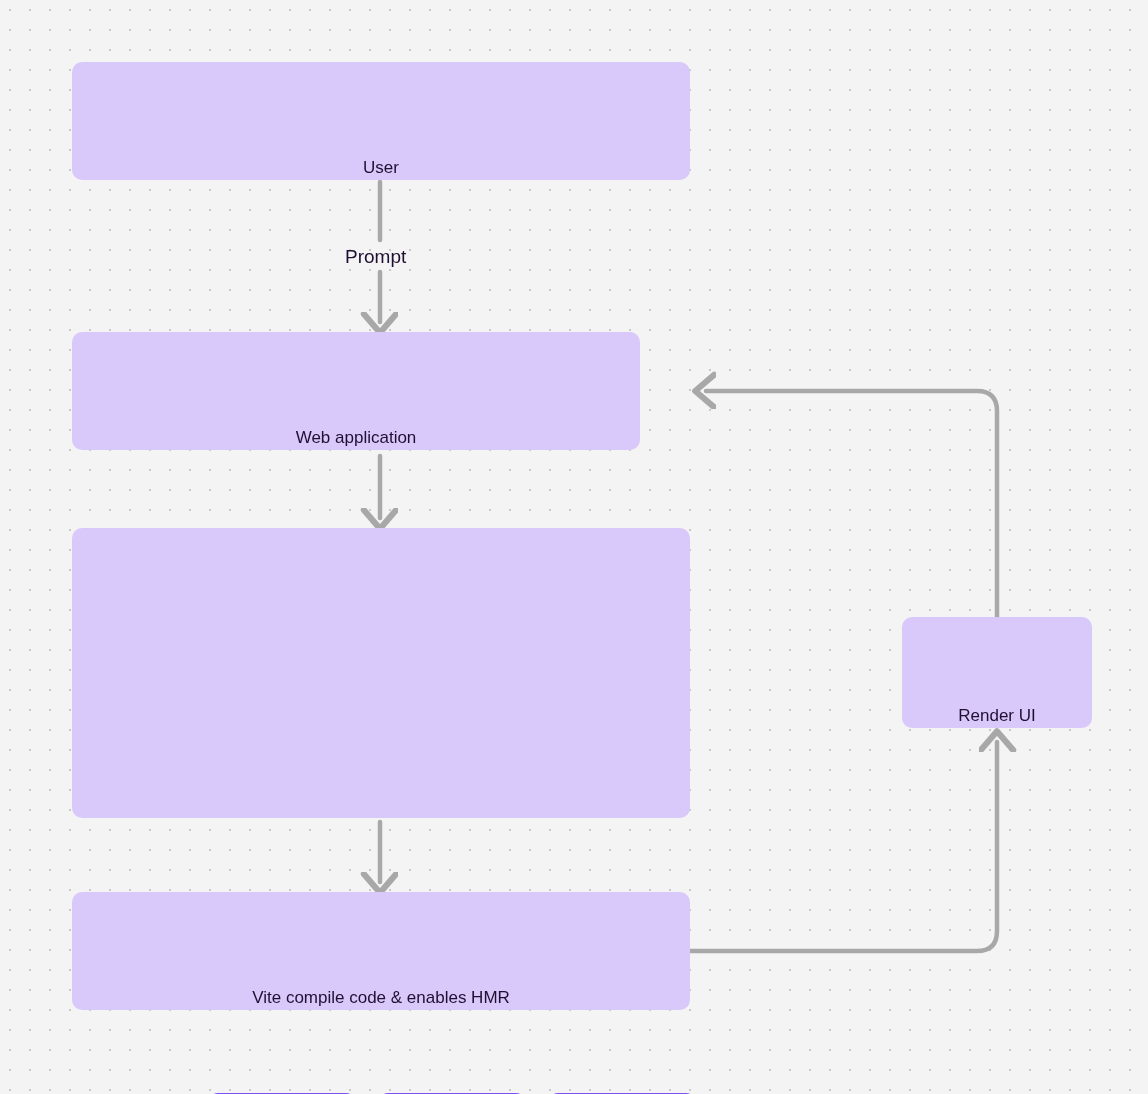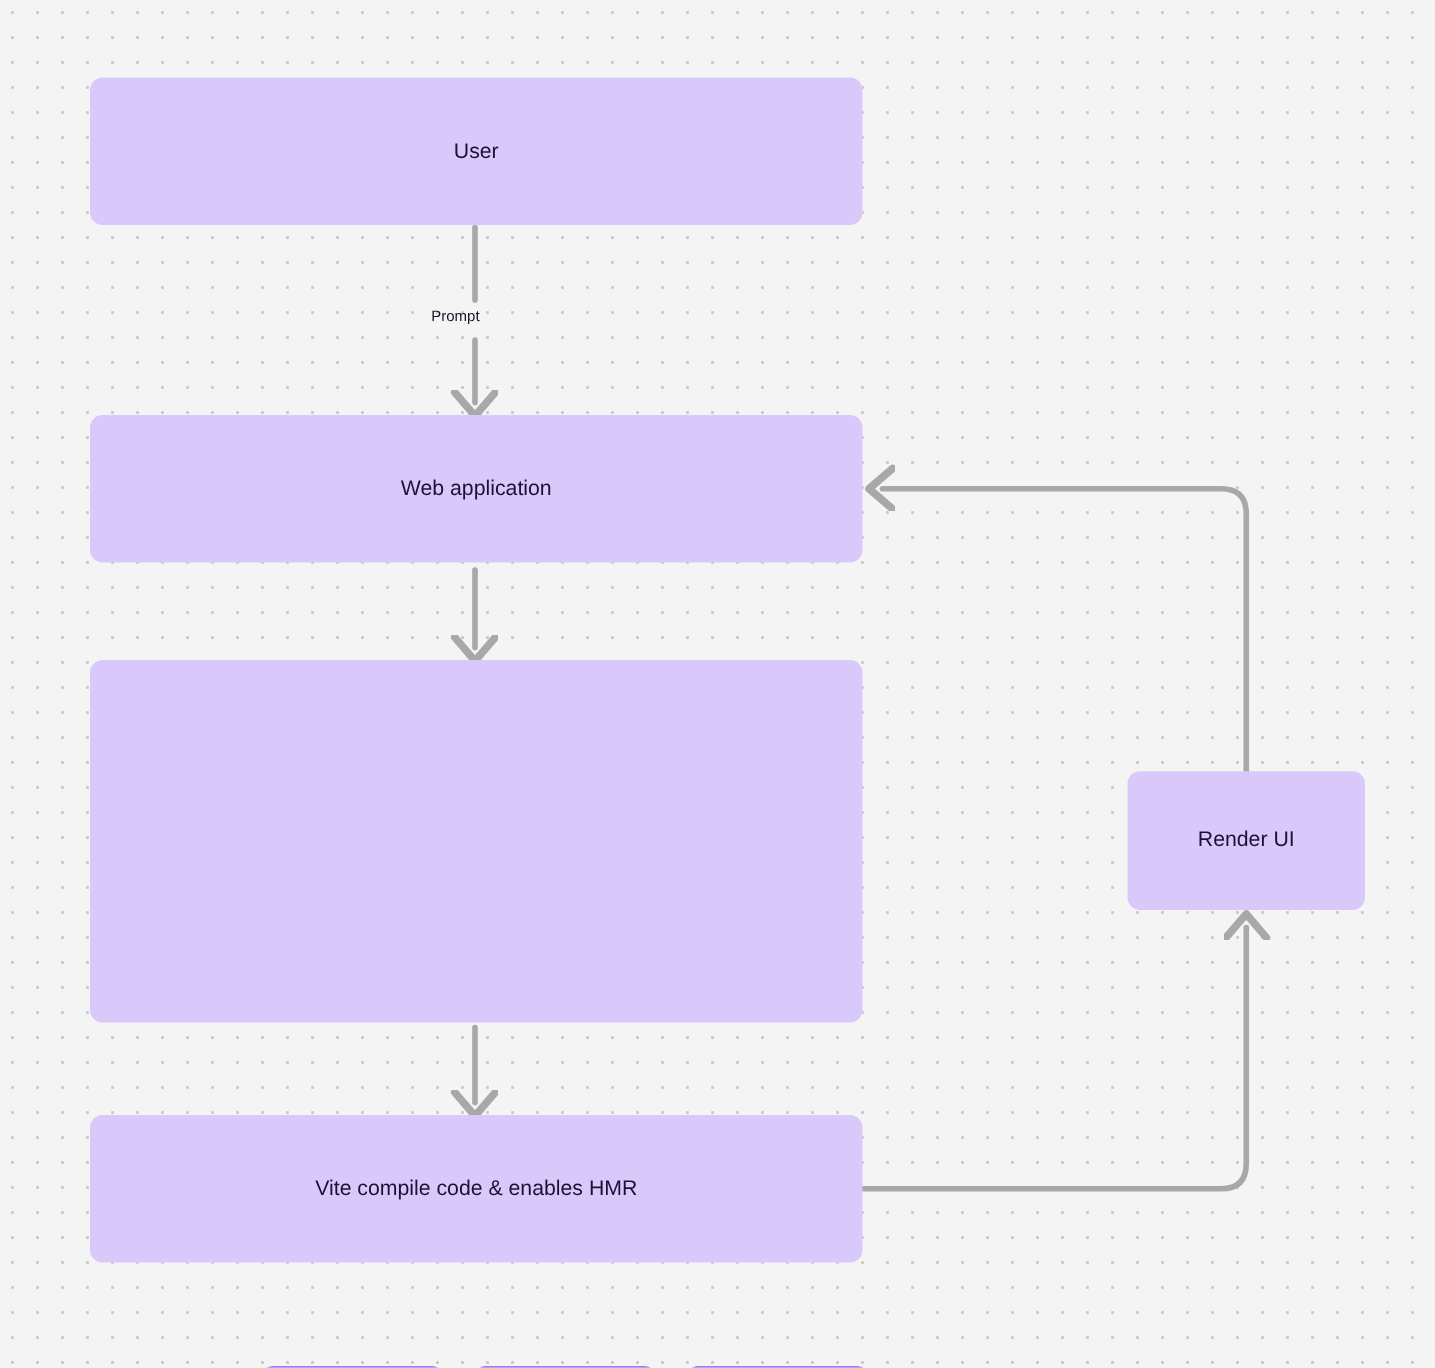--- a/index.html
+++ b/index.html
@@ -39,41 +39,42 @@
     align-items: center;
     justify-content: center;
     text-align: center;
     border-radius: 10px;
   }
   .node-outer {
     background: #d9c9fb;
     color: #1f1033;
     font-size: 17px;
     line-height: 1.35;
+    align-items: flex-end;
   }
   .node-inner {
     background: #7c52f4;
     color: #ffffff;
     font-size: 16px;
     line-height: 1.35;
     border-radius: 9px;
     padding: 6px;
   }
   .edge-label {
     position: absolute;
-    font-size: 12px;
+    font-size: 19px;
     color: #1f1033;
     background: transparent;
     padding: 0 4px;
     white-space: nowrap;
   }
 
   
   #node-user        { left: 72px;  top: 62px;  width: 618px; height: 118px; }
-  #node-webapp      { left: 72px;  top: 332px; width: 618px; height: 118px; }
+  #node-webapp      { left: 72px;  top: 332px; width: 568px; height: 118px; }
   #node-components  { left: 72px;  top: 528px; width: 618px; height: 290px;
                       align-items: flex-start; justify-content: flex-start; }
   #node-vite        { left: 72px;  top: 892px; width: 618px; height: 118px; }
   #node-render      { left: 902px; top: 617px; width: 190px; height: 111px; }
 
   #node-html { left: 137px; top: 565px; width: 146px; height: 107px; }
   #node-css  { left: 307px; top: 565px; width: 146px; height: 107px; }
   #node-js   { left: 477px; top: 565px; width: 146px; height: 107px; }
   #label-prompt   { left: 341px; top: 246px; }
 </style>

